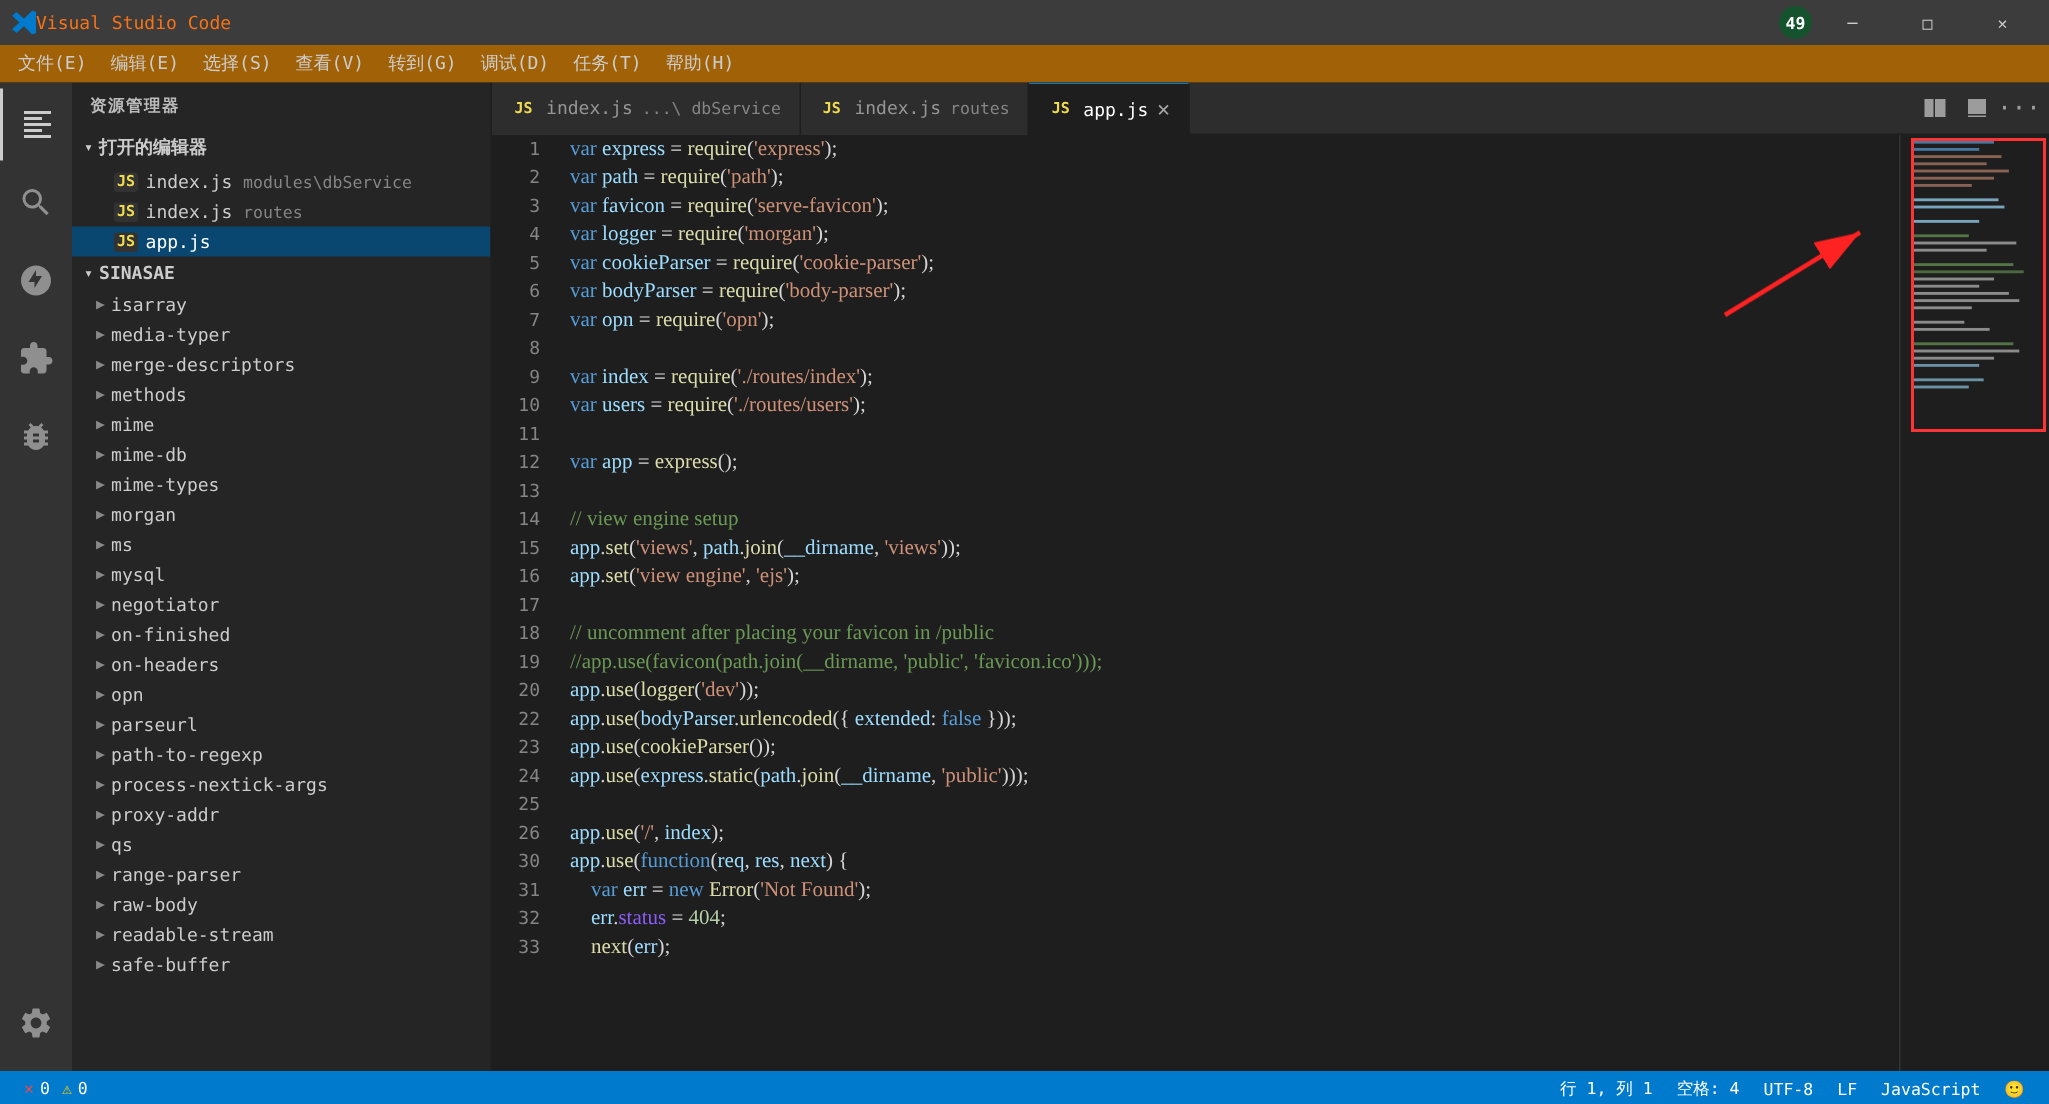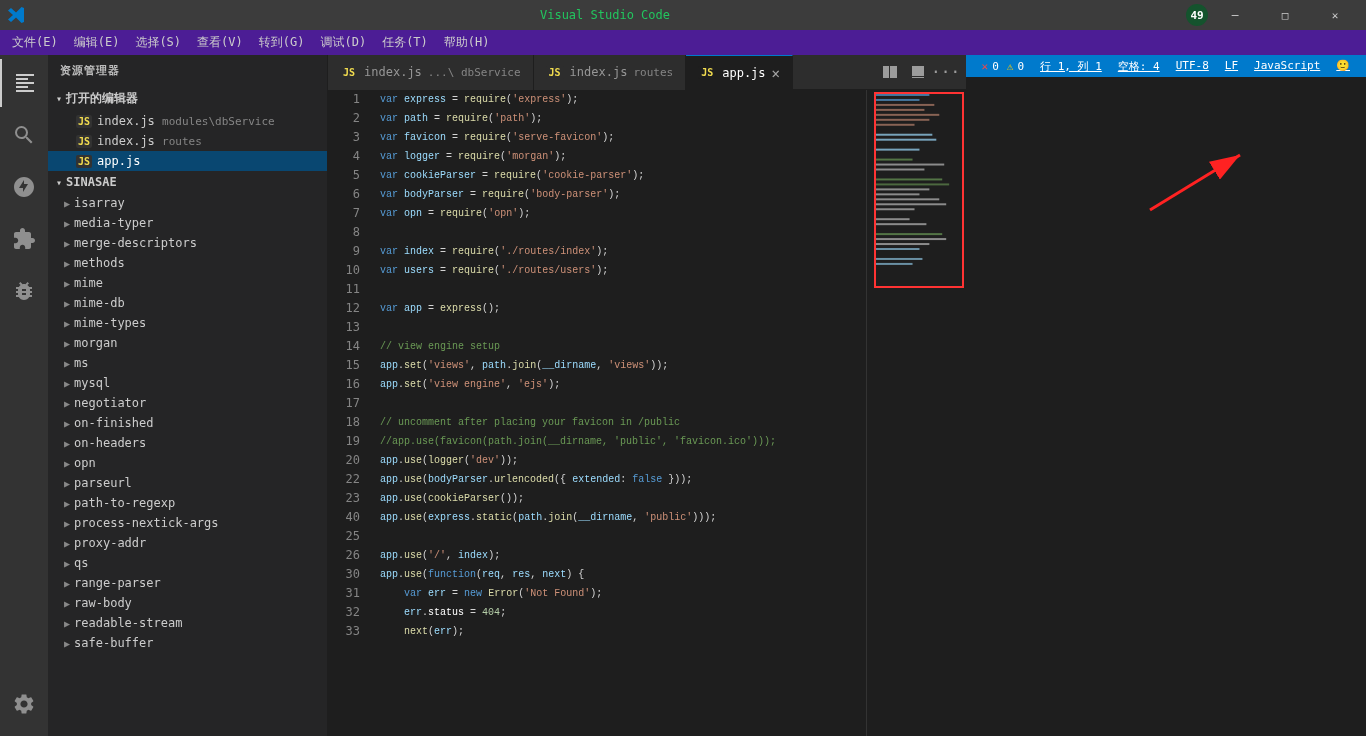--- a/index.html
+++ b/index.html
@@ -10,39 +10,39 @@
       background: #3c3c3c;
       height: 30px;
       display: flex;
       align-items: center;
       justify-content: space-between;
       padding: 0 8px;
       user-select: none;
     }
     #title-bar-left { display: flex; align-items: center; gap: 6px; }
     #title-bar-left .vsc-icon { width: 16px; height: 16px; }
-    #title-bar-center { flex: 1; text-align: center; font-size: 12px; color: #22c55e; }
+    #title-bar-center { flex: 1; text-align: left; font-size: 12px; color: #f97316; }
     #title-bar-right { display: flex; align-items: center; gap: 4px; }
     .title-btn { width: 46px; height: 30px; display: flex; align-items: center; justify-content: center; cursor: pointer; font-size: 11px; color: #ccc; }
     .badge { background: #14532d; border-radius: 50%; width: 22px; height: 22px; display: flex; align-items: center; justify-content: center; font-size: 11px; color: white; font-weight: bold; }
 
     
     #menu-bar {
-      background: #4c1d95;
+      background: #a16207;
       height: 25px;
       display: flex;
       align-items: center;
       padding: 0 4px;
       font-size: 12px;
       color: #cccccc;
     }
     .menu-item { padding: 2px 8px; cursor: pointer; white-space: nowrap; }
 
     
-    #app { display: flex; height: calc(736px - 55px); }
+    #app { display: flex; flex-direction: column; height: calc(736px - 55px); }
     #content { display: flex; flex: 1; overflow: hidden; }
 
     
     #activity-bar {
       width: 48px;
       background: #333333;
       display: flex;
       flex-direction: column;
       align-items: center;
       padding-top: 4px;
@@ -176,36 +176,36 @@
       padding-right: 16px;
       color: #858585;
       font-size: 12px;
       flex-shrink: 0;
       user-select: none;
       line-height: 19px;
     }
     .line-content {
       flex: 1;
       padding-left: 4px;
-      font-size: 10px;
+      font-size: 14px;
       white-space: pre;
-      font-family: Liberation Mono, monospace;
+      font-family: Liberation Serif, serif;
       line-height: 19px;
     }
 
     
     .kw { color: #569cd6; }
     .str { color: #ce9178; }
     .fn { color: #dcdcaa; }
     .cmt { color: #6a9955; }
     .num { color: #b5cea8; }
     .op { color: #d4d4d4; }
     .id { color: #9cdcfe; }
     .punc { color: #d4d4d4; }
-    .prop { color: #ffffff; }
+    .prop { color: #8b5cf6; }
 
     
     #minimap {
       width: 100px;
       background: #1e1e1e;
       border-left: 1px solid #333;
       position: relative;
       flex-shrink: 0;
       overflow: hidden;
     }
@@ -228,21 +228,21 @@
       background: #007acc;
       height: 22px;
       display: flex;
       align-items: center;
       padding: 0 8px;
       font-size: 11px;
       color: white;
       flex-shrink: 0;
     }
     .status-item { padding: 0 8px; display: flex; align-items: center; gap: 4px; cursor: pointer; white-space: nowrap; }
-    .status-right { margin-left: auto; display: flex; align-items: flex-start; text-decoration: underline; }
+    .status-right { margin-left: auto; display: flex; align-items: flex-end; }
   </style>
 </head>
 <body>
 
 <div id="title-bar">
   <div id="title-bar-left">
     <svg class="vsc-icon" viewBox="0 0 16 16" fill="#007acc">
         <path d="M13.5 0L8 5.5 3 1 0 3.5l5 4.5-5 4.5L3 15l5-4.5 5.5 5.5 2.5-1V1l-2.5-1z"></path>
       </svg>
   </div>
@@ -545,21 +545,21 @@
           </div>
           <div class="code-line">
             <span class="line-number">22</span>
             <span class="line-content"><span class="id">app</span><span class="punc">.</span><span class="fn">use</span><span class="punc">(</span><span class="id">bodyParser</span><span class="punc">.</span><span class="fn">urlencoded</span><span class="punc">({</span> <span class="id">extended</span><span class="punc">:</span> <span class="kw">false</span> <span class="punc">}));</span></span>
           </div>
           <div class="code-line">
             <span class="line-number">23</span>
             <span class="line-content"><span class="id">app</span><span class="punc">.</span><span class="fn">use</span><span class="punc">(</span><span class="fn">cookieParser</span><span class="punc">());</span></span>
           </div>
           <div class="code-line">
-            <span class="line-number">40</span>
+            <span class="line-number">24</span>
             <span class="line-content"><span class="id">app</span><span class="punc">.</span><span class="fn">use</span><span class="punc">(</span><span class="id">express</span><span class="punc">.</span><span class="fn">static</span><span class="punc">(</span><span class="id">path</span><span class="punc">.</span><span class="fn">join</span><span class="punc">(</span><span class="id">__dirname</span><span class="punc">,</span> <span class="str">'public'</span><span class="punc">)));</span></span>
           </div>
           <div class="code-line">
             <span class="line-number">25</span>
             <span class="line-content"></span>
           </div>
           <div class="code-line">
             <span class="line-number">26</span>
             <span class="line-content"><span class="id">app</span><span class="punc">.</span><span class="fn">use</span><span class="punc">(</span><span class="str">'/'</span><span class="punc">,</span> <span class="id">index</span><span class="punc">);</span></span>
           </div>

